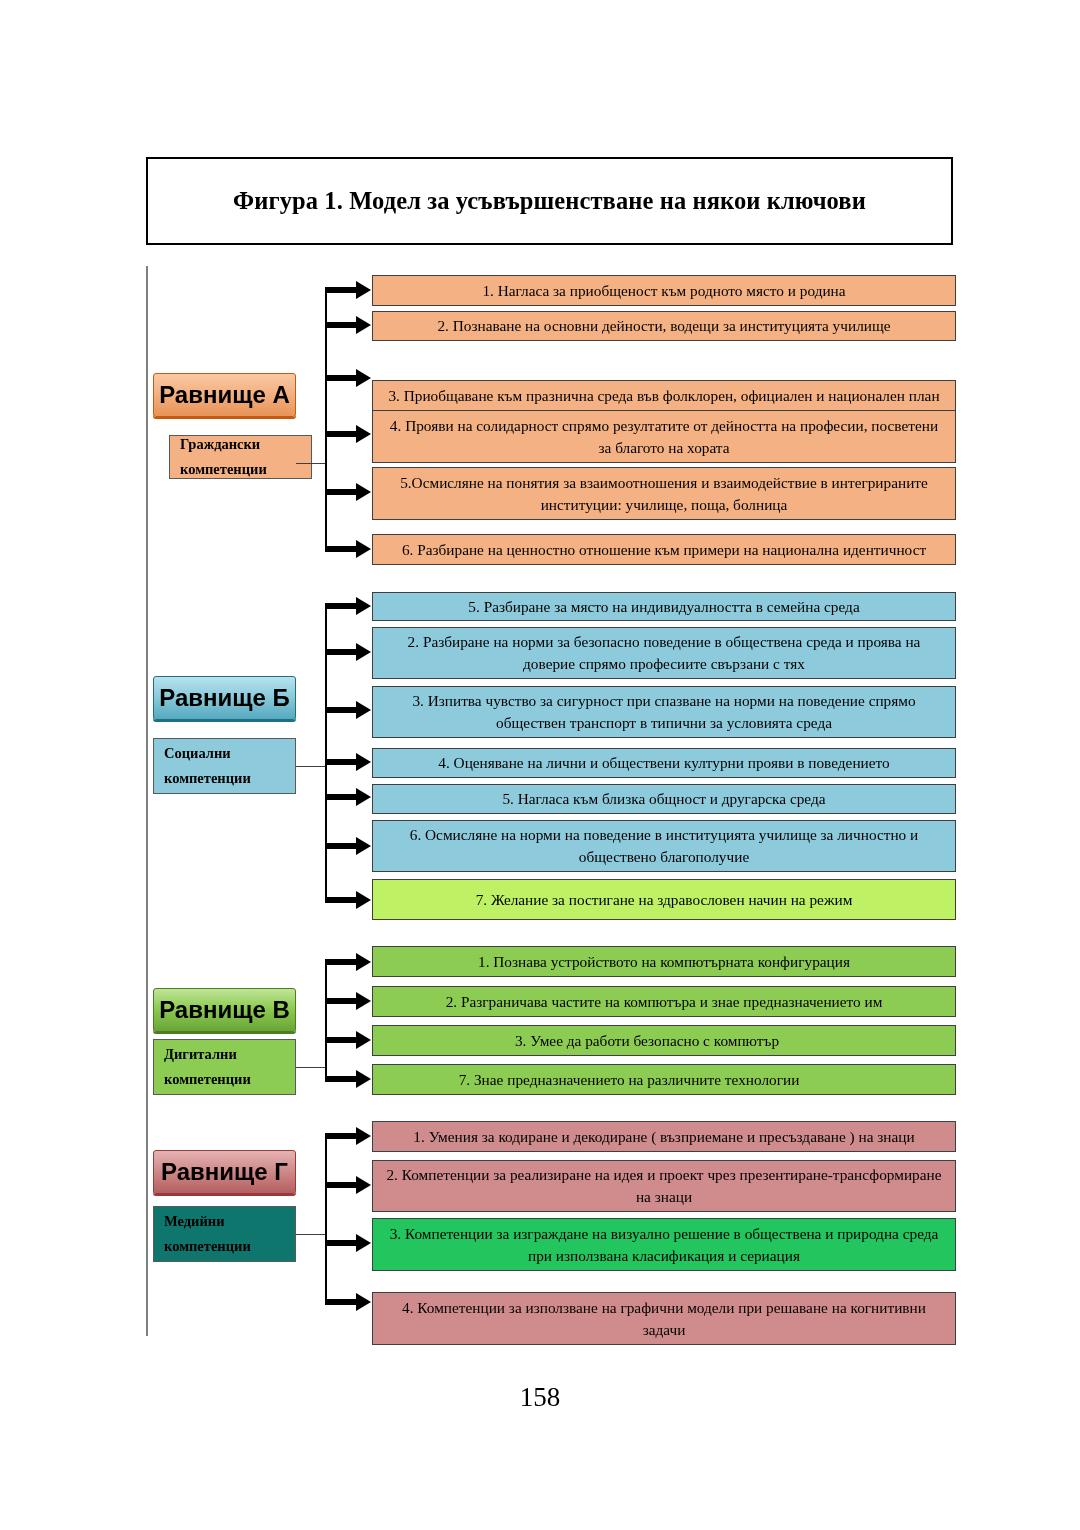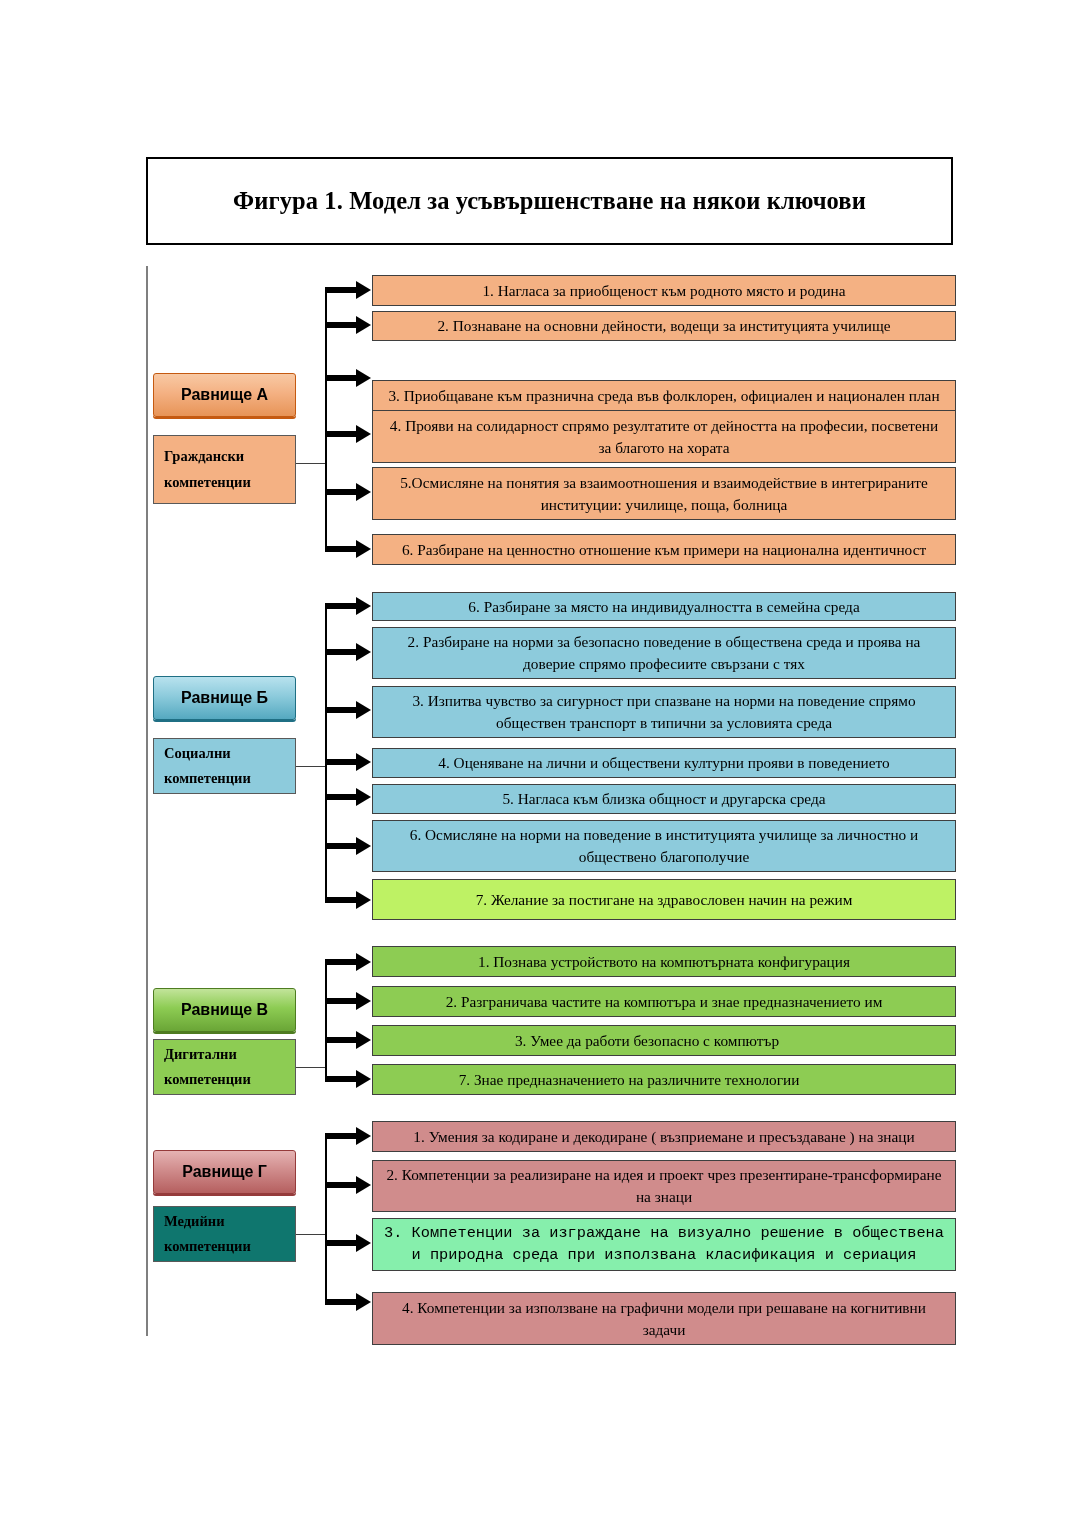--- a/index.html
+++ b/index.html
@@ -68,21 +68,21 @@
     position: absolute;
     left: 153px;
     width: 143px;
     height: 44px;
     box-sizing: border-box;
     display: flex;
     align-items: center;
     justify-content: center;
     font-family: "Liberation Sans", "DejaVu Sans", sans-serif;
     font-weight: bold;
-    font-size: 16px;
+    font-size: 24px;
     color: #000000;
     border-radius: 3px;
   }
   .cat-box {
     position: absolute;
     left: 153px;
     width: 143px;
     box-sizing: border-box;
     border: 1px solid #595959;
     display: flex;
@@ -167,21 +167,21 @@
   </div>
 
   <div class="spine"></div>
 
   <div class="group">
 
     <div class="level-badge" style="top:373px; background:linear-gradient(to bottom,#F8C9A4 0%,#F4B183 45%,#E79457 100%); border:1px solid #C55A11; box-shadow:0 2px 0 #C55A11;">
       <span>Равнище А</span>
     </div>
 
-    <div class="cat-box" style="top:435px; height:69px; background:#F4B183;">
+    <div class="cat-box" style="top:435px; height:44px; background:#F4B183;margin-left:16px;">
       <span>Граждански</span>
       <span>компетенции</span>
     </div>
 
     <div class="stub" style="left:296px; top:463px; width:30px;"></div>
     <div class="bus" style="left:325px; top:290px; height:260px;"></div>
 
     <div class="arrow" style="left:325px; top:290px; width:46px;">
       <div class="shaft" style="width:32px;"></div>
         <div class="head" style="left:31px;"></div>
@@ -264,21 +264,21 @@
     <div class="arrow" style="left:325px; top:846px; width:46px;">
       <div class="shaft" style="width:32px;"></div>
         <div class="head" style="left:31px;"></div>
     </div>
     <div class="arrow" style="left:325px; top:900px; width:46px;">
       <div class="shaft" style="width:32px;"></div>
         <div class="head" style="left:31px;"></div>
     </div>
 
     <div class="item" style="top:592px; height:29px; background:#8DCBDC;">
-      <span class="txt">6.     Разбиране за място на индивидуалността в семейна среда</span>
+      <span class="txt">5.     Разбиране за място на индивидуалността в семейна среда</span>
     </div>
     <div class="item" style="top:627px; height:52px; background:#8DCBDC;">
       <span class="txt">2. Разбиране на норми за безопасно поведение в обществена среда и проява на доверие спрямо професиите свързани с тях</span>
     </div>
     <div class="item" style="top:686px; height:52px; background:#8DCBDC;">
       <span class="txt">3. Изпитва чувство за сигурност при спазване на норми на поведение спрямо обществен транспорт в типични за условията среда</span>
     </div>
     <div class="item" style="top:748px; height:30px; background:#8DCBDC;">
       <span class="txt">4. Оценяване на лични и обществени културни прояви в поведението</span>
     </div>
@@ -368,22 +368,23 @@
       <div class="shaft" style="width:32px;"></div>
         <div class="head" style="left:31px;"></div>
     </div>
 
     <div class="item" style="top:1121px; height:31px; background:#D08C8C;">
       <span class="txt">1. Умения за кодиране и декодиране ( възприемане и пресъздаване ) на знаци</span>
     </div>
     <div class="item" style="top:1160px; height:52px; background:#D08C8C;">
       <span class="txt">2. Компетенции за реализиране на идея и проект чрез презентиране-трансформиране на знаци</span>
     </div>
-    <div class="item" style="top:1218px; height:53px; background:#86efac;font-family:Liberation Mono, monospace;">
+    <div class="item" style="top:1218px; height:53px; background:#22c55e;">
       <span class="txt">3. Компетенции за изграждане на визуално решение в обществена и природна среда при използвана класификация и сериация</span>
     </div>
     <div class="item" style="top:1277px; height:53px; background:#D08C8C;margin-top:15px;">
       <span class="txt">4. Компетенции за използване на графични модели при решаване на когнитивни задачи</span>
     </div>
   </div>
 
+  <div class="page-number">158</div>
 
 </div>
 
 </body></html>

